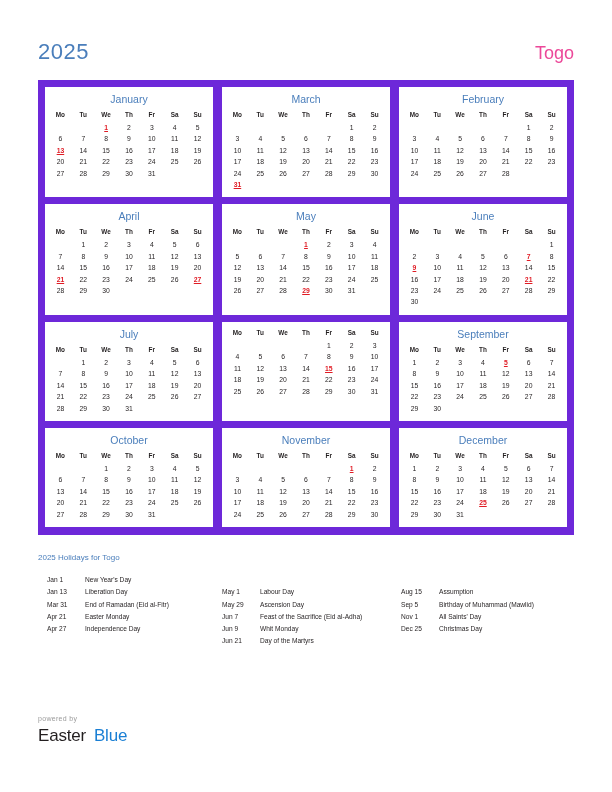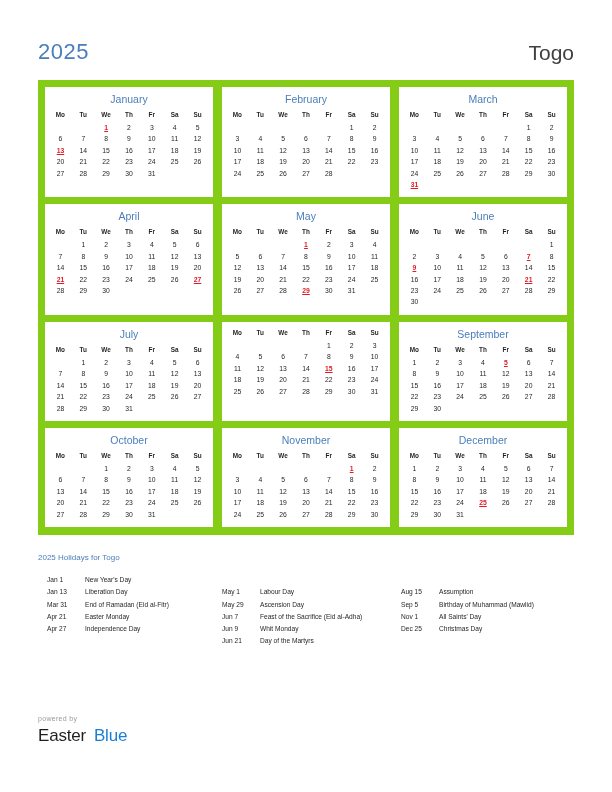--- a/index.html
+++ b/index.html
@@ -36,33 +36,33 @@
     font-size: 22px;
     font-weight: 400;
     color: #4a7ebb;
     letter-spacing: 0.5px;
     line-height: 36px;
   }
   .country-title {
     position: absolute;
     right: 0;
     top: 4px;
-    font-size: 21px;
+    font-size: 18px;
     font-weight: 400;
-    color: #404040;
+    color: #ec4899;
     line-height: 30px;
   }
 
   
   .calendar-band {
     position: absolute;
     left: 38px;
     top: 80px;
     width: 536px;
-    background: #84cc16;
+    background: #6d28d9;
     padding: 7px 0 8px 0;
     box-sizing: border-box;
   }
   .month-row {
     display: flex;
     justify-content: space-between;
     padding: 0 7px;
     box-sizing: border-box;
     margin-bottom: 7px;
   }
@@ -240,20 +240,92 @@
                 <td>28</td>
                 <td>29</td>
                 <td>30</td>
                 <td>31</td>
                 <td class="empty">&nbsp;</td>
                 <td class="empty">&nbsp;</td>
               </tr>
             </tbody>
           </table>
         </div>
+        <div class="month-card r6">
+          <div class="month-name">March</div>
+          <table class="month-grid">
+            <thead>
+              <tr>
+                <th>Mo</th>
+                <th>Tu</th>
+                <th>We</th>
+                <th>Th</th>
+                <th>Fr</th>
+                <th>Sa</th>
+                <th>Su</th>
+              </tr>
+            </thead>
+            <tbody>
+              <tr>
+                <td class="empty">&nbsp;</td>
+                <td class="empty">&nbsp;</td>
+                <td class="empty">&nbsp;</td>
+                <td class="empty">&nbsp;</td>
+                <td class="empty">&nbsp;</td>
+                <td>1</td>
+                <td>2</td>
+              </tr>
+              <tr>
+                <td>3</td>
+                <td>4</td>
+                <td>5</td>
+                <td>6</td>
+                <td>7</td>
+                <td>8</td>
+                <td>9</td>
+              </tr>
+              <tr>
+                <td>10</td>
+                <td>11</td>
+                <td>12</td>
+                <td>13</td>
+                <td>14</td>
+                <td>15</td>
+                <td>16</td>
+              </tr>
+              <tr>
+                <td>17</td>
+                <td>18</td>
+                <td>19</td>
+                <td>20</td>
+                <td>21</td>
+                <td>22</td>
+                <td>23</td>
+              </tr>
+              <tr>
+                <td>24</td>
+                <td>25</td>
+                <td>26</td>
+                <td>27</td>
+                <td>28</td>
+                <td>29</td>
+                <td>30</td>
+              </tr>
+              <tr>
+                <td class="holiday">31</td>
+                <td class="empty">&nbsp;</td>
+                <td class="empty">&nbsp;</td>
+                <td class="empty">&nbsp;</td>
+                <td class="empty">&nbsp;</td>
+                <td class="empty">&nbsp;</td>
+                <td class="empty">&nbsp;</td>
+              </tr>
+            </tbody>
+          </table>
+        </div>
         <div class="month-card">
           <div class="month-name">February</div>
           <table class="month-grid">
             <thead>
               <tr>
                 <th>Mo</th>
                 <th>Tu</th>
                 <th>We</th>
                 <th>Th</th>
                 <th>Fr</th>
@@ -297,92 +369,20 @@
                 <td>21</td>
                 <td>22</td>
                 <td>23</td>
               </tr>
               <tr>
                 <td>24</td>
                 <td>25</td>
                 <td>26</td>
                 <td>27</td>
                 <td>28</td>
-                <td class="empty">&nbsp;</td>
-                <td class="empty">&nbsp;</td>
-              </tr>
-            </tbody>
-          </table>
-        </div>
-        <div class="month-card r6">
-          <div class="month-name">March</div>
-          <table class="month-grid">
-            <thead>
-              <tr>
-                <th>Mo</th>
-                <th>Tu</th>
-                <th>We</th>
-                <th>Th</th>
-                <th>Fr</th>
-                <th>Sa</th>
-                <th>Su</th>
-              </tr>
-            </thead>
-            <tbody>
-              <tr>
-                <td class="empty">&nbsp;</td>
-                <td class="empty">&nbsp;</td>
-                <td class="empty">&nbsp;</td>
-                <td class="empty">&nbsp;</td>
-                <td class="empty">&nbsp;</td>
-                <td>1</td>
-                <td>2</td>
-              </tr>
-              <tr>
-                <td>3</td>
-                <td>4</td>
-                <td>5</td>
-                <td>6</td>
-                <td>7</td>
-                <td>8</td>
-                <td>9</td>
-              </tr>
-              <tr>
-                <td>10</td>
-                <td>11</td>
-                <td>12</td>
-                <td>13</td>
-                <td>14</td>
-                <td>15</td>
-                <td>16</td>
-              </tr>
-              <tr>
-                <td>17</td>
-                <td>18</td>
-                <td>19</td>
-                <td>20</td>
-                <td>21</td>
-                <td>22</td>
-                <td>23</td>
-              </tr>
-              <tr>
-                <td>24</td>
-                <td>25</td>
-                <td>26</td>
-                <td>27</td>
-                <td>28</td>
-                <td>29</td>
-                <td>30</td>
-              </tr>
-              <tr>
-                <td class="holiday">31</td>
-                <td class="empty">&nbsp;</td>
-                <td class="empty">&nbsp;</td>
-                <td class="empty">&nbsp;</td>
-                <td class="empty">&nbsp;</td>
                 <td class="empty">&nbsp;</td>
                 <td class="empty">&nbsp;</td>
               </tr>
             </tbody>
           </table>
         </div>
       </div>
       <div class="month-row">
         <div class="month-card">
           <div class="month-name">April</div>

